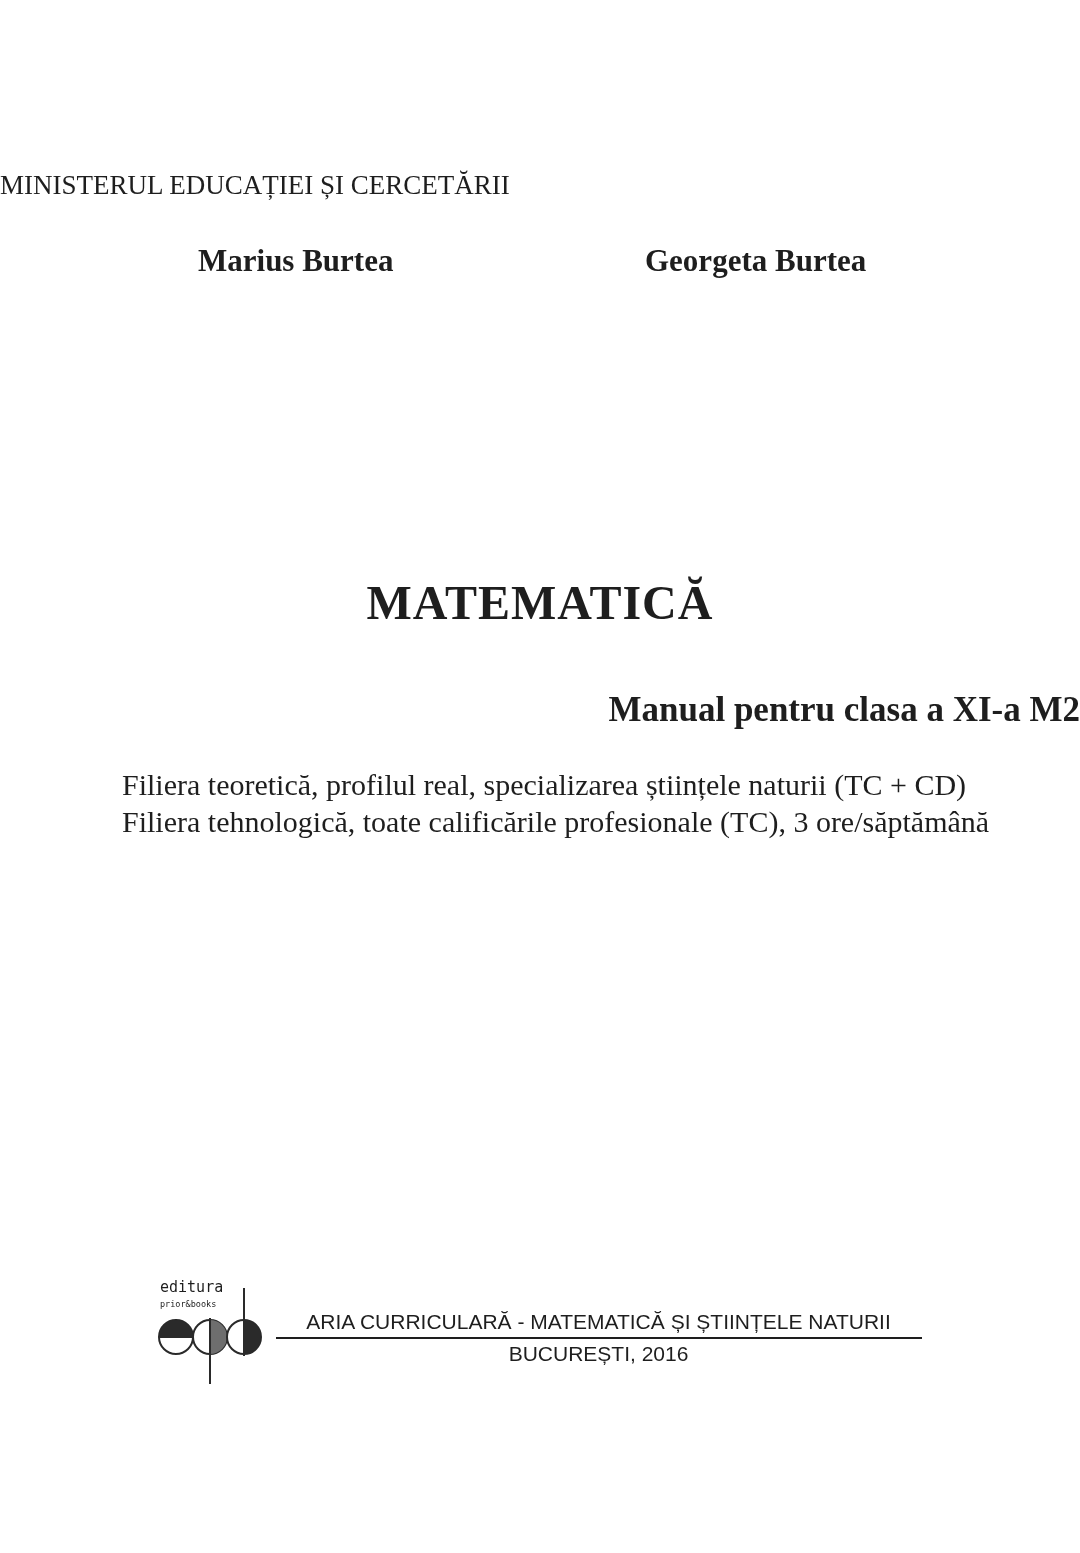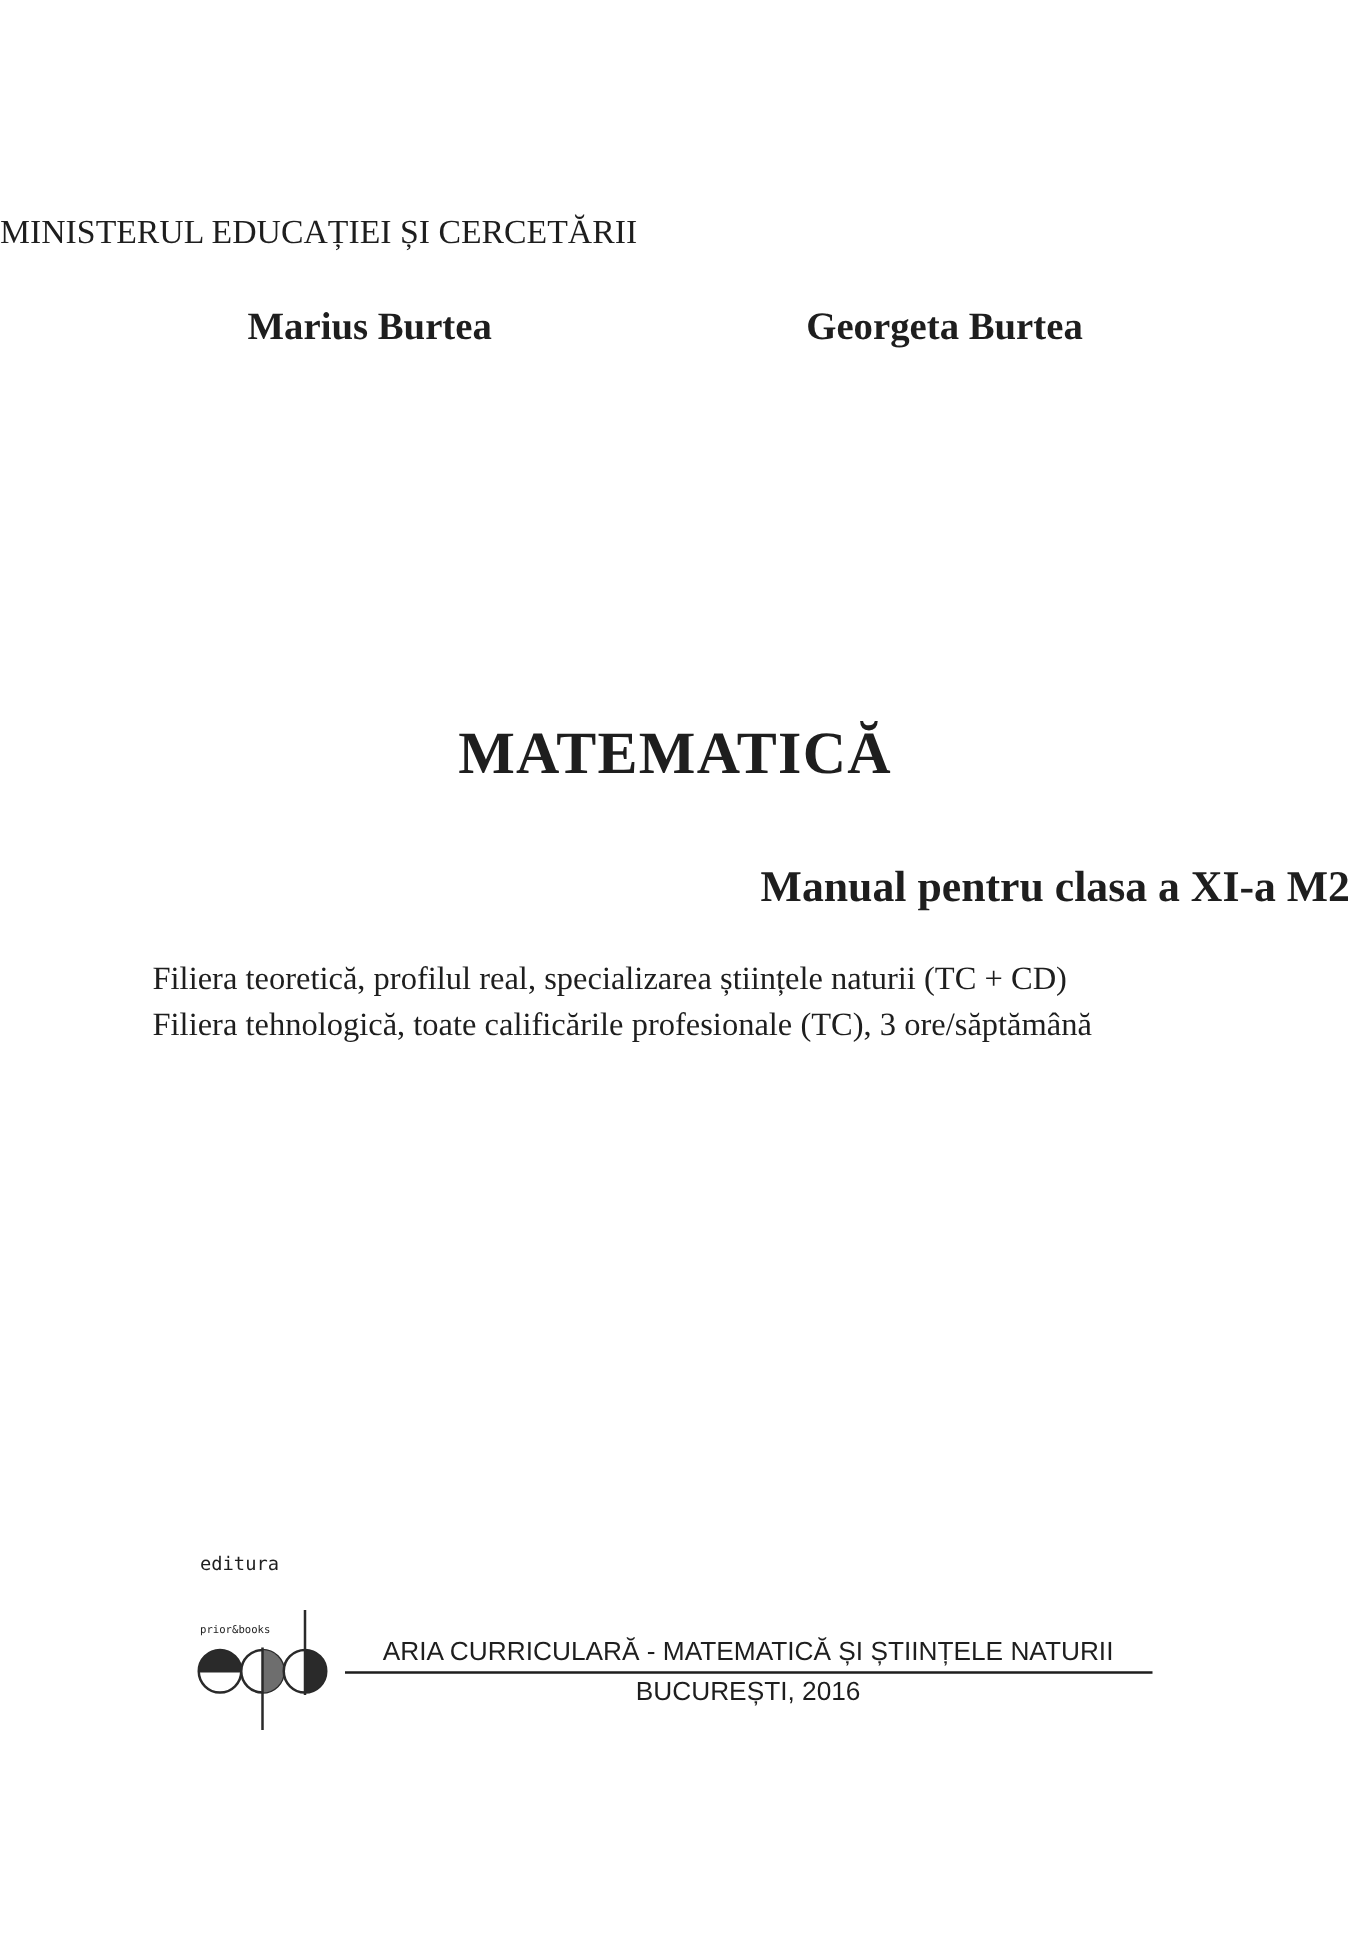--- a/index.html
+++ b/index.html
@@ -9,24 +9,24 @@
     .abs { position: absolute; }
 
     .ministry { left: 0; width: 1080px; top: 170px; font-size: 27px; letter-spacing: 0px; }
     .author { top: 243px; font-size: 31px; font-weight: bold; }
     .author-1 { left: 198px; }
     .author-2 { left: 645px; }
 
     .title { left: 0; width: 1080px; top: 575px; text-align: center; font-size: 48px; font-weight: bold; letter-spacing: 1px; }
     .subtitle { left: 0; width: 1080px; top: 690px; text-align: right; font-size: 35px; font-weight: bold; }
 
-    .desc { left: 122px; font-size: 26px; }
+    .desc { left: 122px; font-size: 30px; }
     .desc-1 { top: 768px; }
     .desc-2 { top: 805px; }
-    .logo-word { left: 160px; top: 1244px; font-family: "DejaVu Sans Mono", "Liberation Mono", monospace; font-size: 15px; line-height: 15px; }
+    .logo-word { left: 160px; top: 1280px; font-family: "DejaVu Sans Mono", "Liberation Mono", monospace; font-size: 15px; line-height: 15px; }
     .logo-sub { left: 160px; top: 1300px; font-family: "DejaVu Sans Mono", "Liberation Mono", monospace; font-size: 8.5px; line-height: 9px; }
 
     .aria { left: 276px; width: 645px; top: 1310px; text-align: center; font-size: 21px; }
     .rule { left: 276px; width: 646px; top: 1337px; height: 2px; background: #1e1e1e; }
     .city { left: 276px; width: 645px; top: 1342px; text-align: center; font-size: 21px; }
   </style>
 </head>
 <body>
 
 <div class="abs serif ministry">MINISTERUL EDUCAȚIEI ȘI CERCETĂRII</div>

